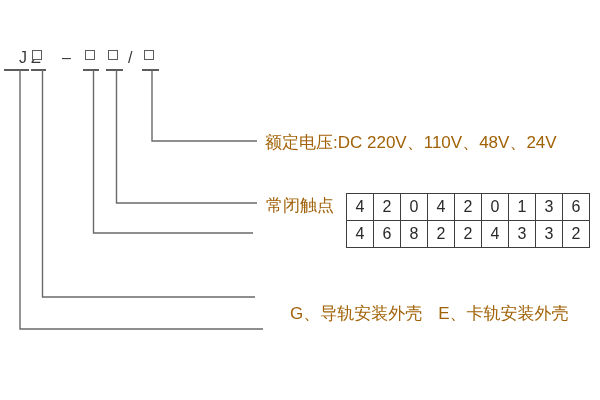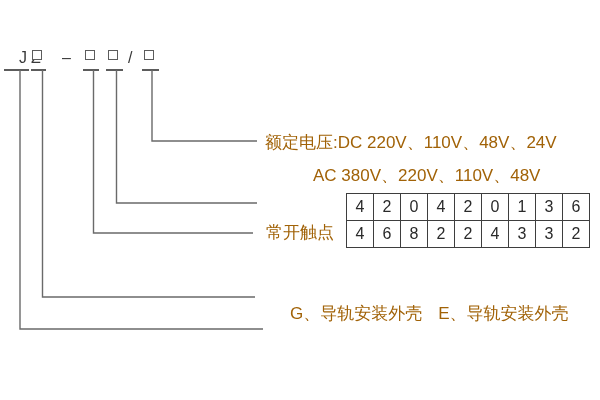--- a/index.html
+++ b/index.html
@@ -80,24 +80,23 @@
 
   <svg class="connectors" width="600" height="400">
     <path d="M20 70 V329 H263"></path>
     <path d="M42.5 70 V297 H255"></path>
     <path d="M93.5 70 V233 H253"></path>
     <path d="M116.5 70 V203 H257"></path>
     <path d="M152 70 V141 H257"></path>
   </svg>
 
   <div class="lbl" style="left:265px;top:134px">额定电压:DC 220V、110V、48V、24V</div>
-  <div class="lbl" style="left:313px;top:167px">AC 380V、220V、110V、48V</div>
-  <div class="lbl" style="left:266px;top:224px">常开触点</div>
+  <div class="lbl" style="left:266px;top:197px">常闭触点</div>
   <div class="lbl" style="left:271px;top:288px">
-    <span>G、导轨安装外壳</span><span class="housing-gap"></span><span>E、导轨安装外壳</span>
+    <span>G、导轨安装外壳</span><span class="housing-gap"></span><span>E、卡轨安装外壳</span>
   </div>
 
   <div class="ctable">
     <div class="cell">4</div>
     <div class="cell">2</div>
     <div class="cell">0</div>
     <div class="cell">4</div>
     <div class="cell">2</div>
     <div class="cell">0</div>
     <div class="cell">1</div>

